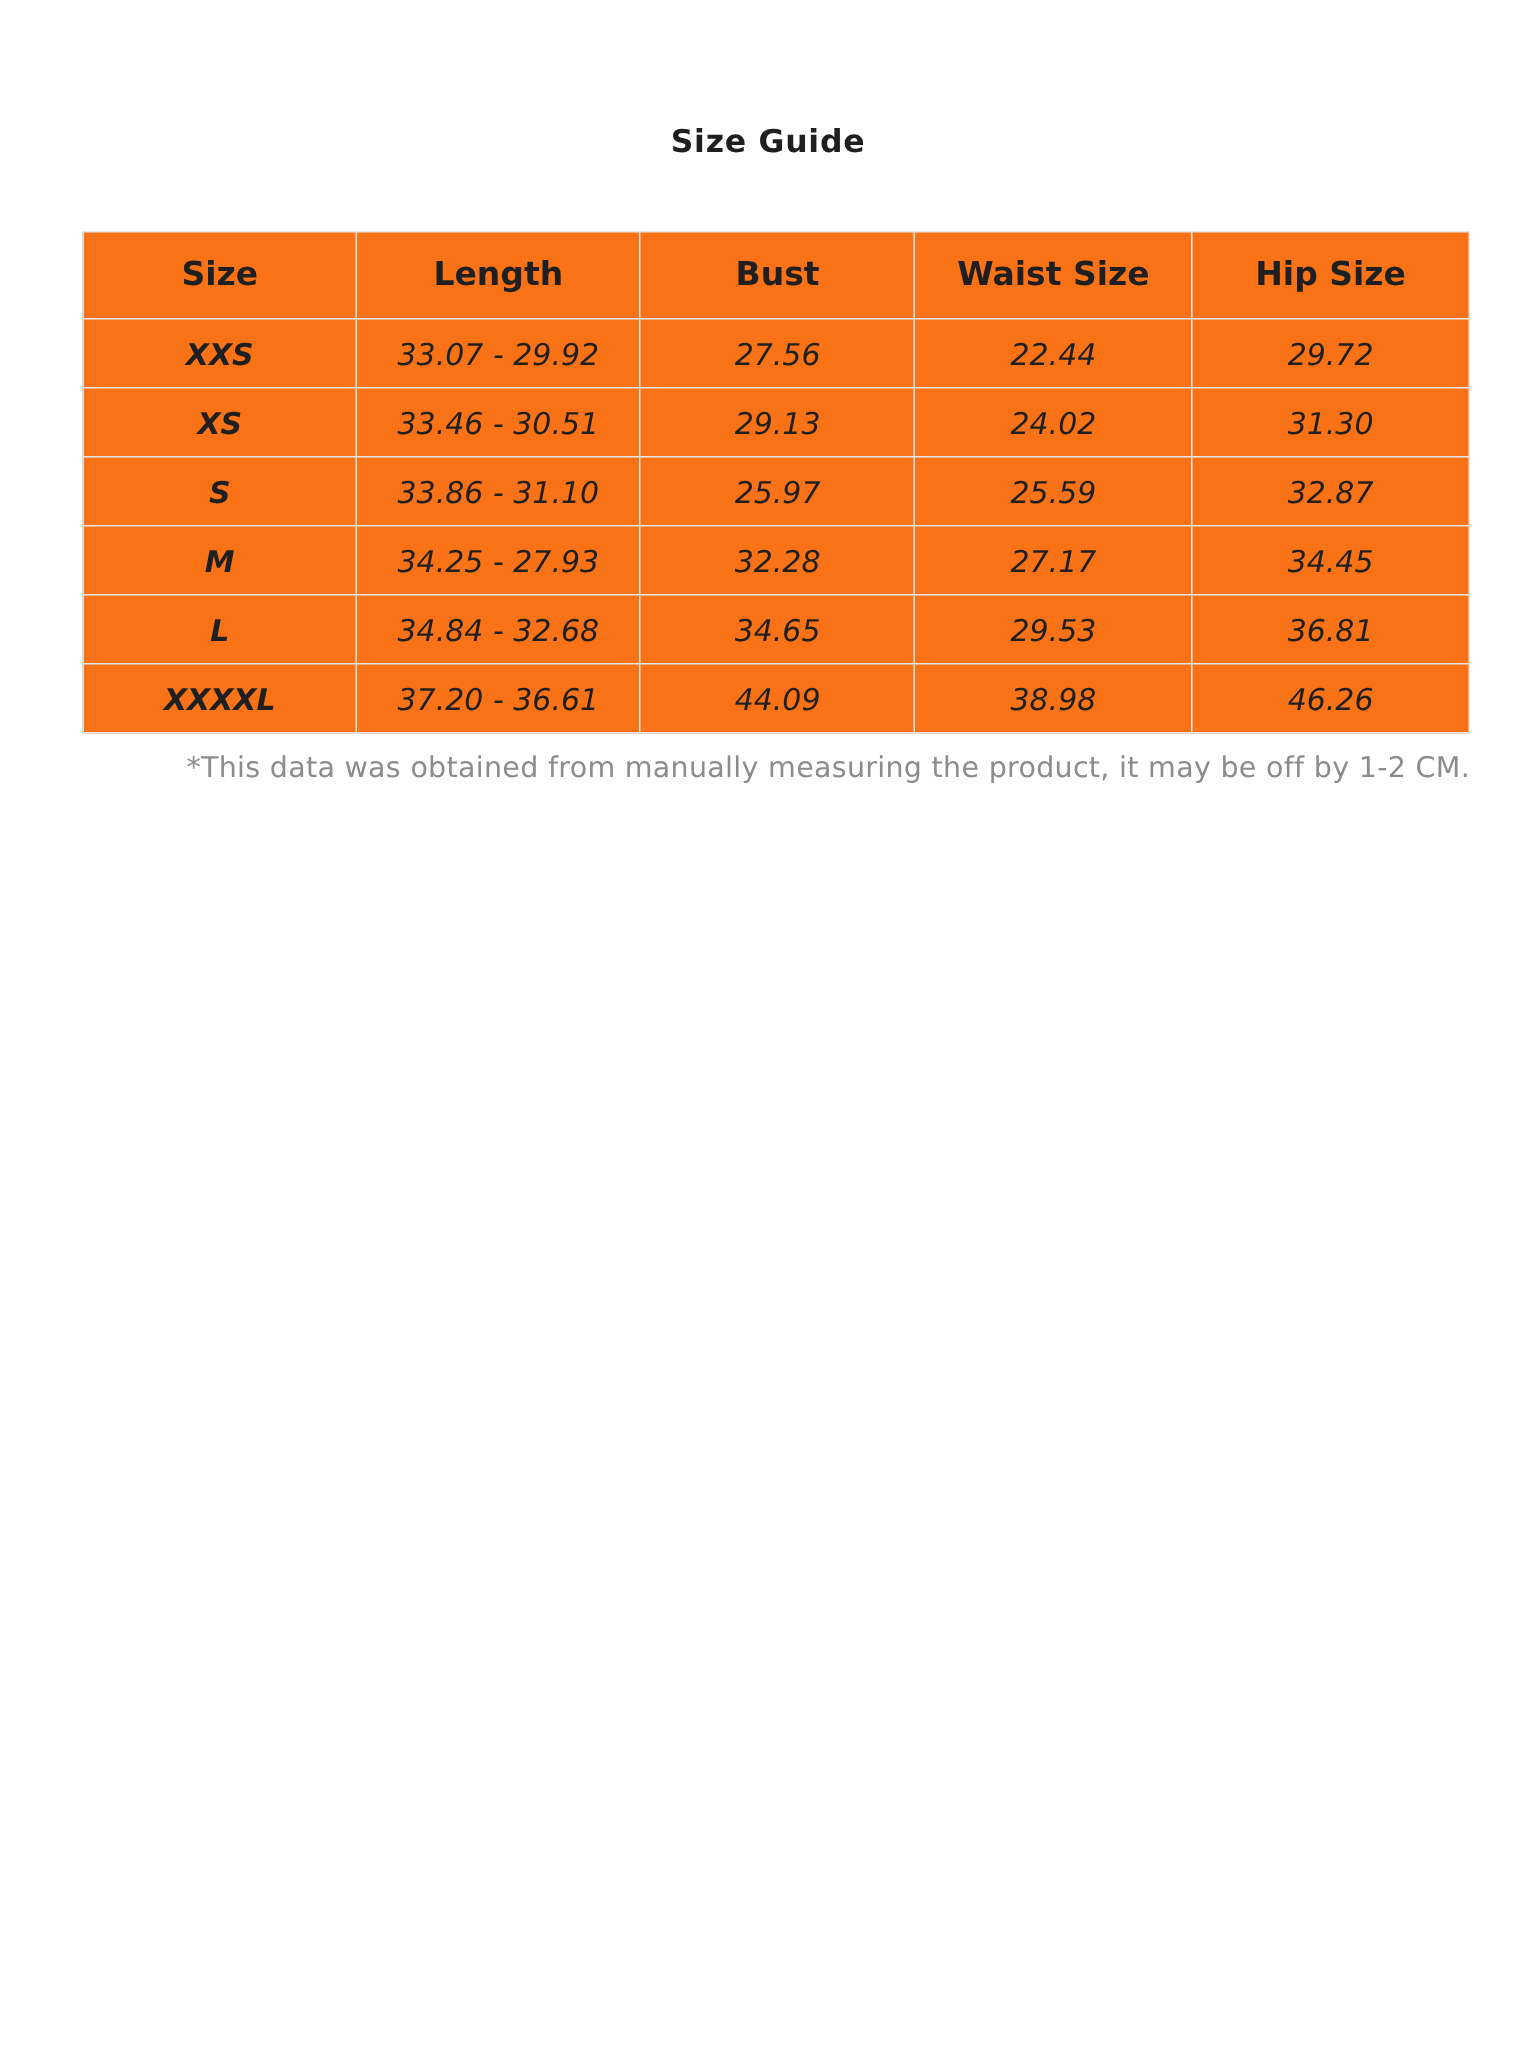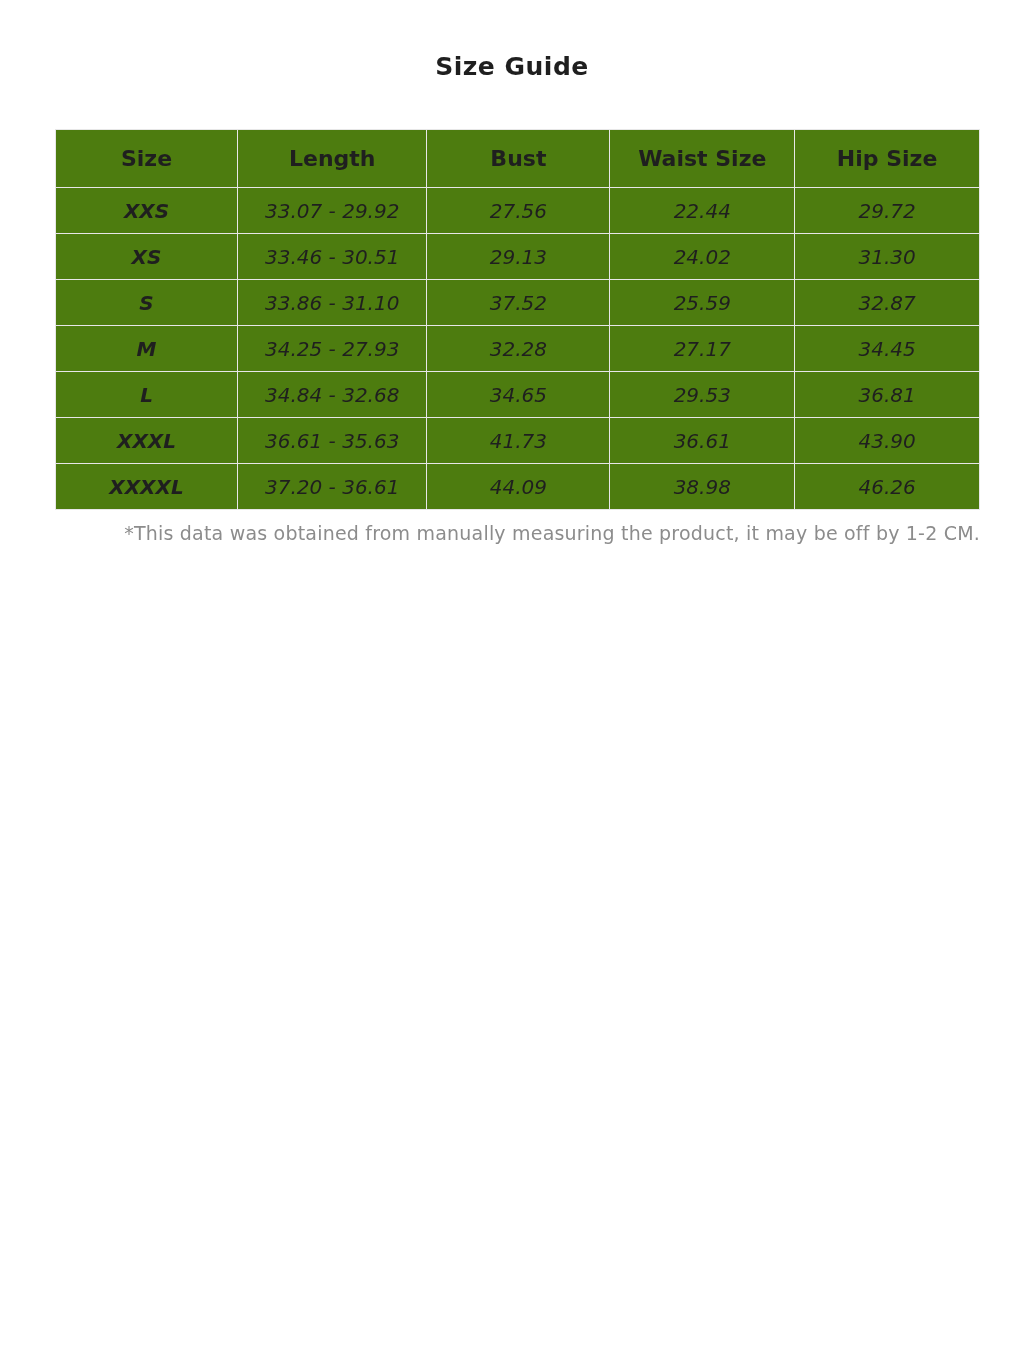--- a/index.html
+++ b/index.html
@@ -11,36 +11,36 @@
     color: #1f1f1f;
   }
   .page {
     width: 1024px;
     height: 1364px;
     background: #ffffff;
     position: relative;
   }
   .page-title {
     text-align: center;
-    font-size: 25px;
+    font-size: 21px;
     font-weight: bold;
     letter-spacing: 0.5px;
-    padding-top: 52px;
+    padding-top: 82px;
     color: #1f1f1f;
   }
   .table-wrap {
     width: 925px;
     margin: 48px auto 0 auto;
     margin-left: 55px;
   }
   table.size-guide {
     width: 100%;
     border-collapse: collapse;
     table-layout: fixed;
-    background: #4d7c0f;
+    background: #f97316;
   }
   table.size-guide th,
   table.size-guide td {
     border: 1px solid #e7e7e7;
     text-align: center;
     vertical-align: middle;
     overflow: hidden;
     white-space: nowrap;
   }
   table.size-guide th {
@@ -110,46 +110,39 @@
           <tr>
             <td class="size-cell">XS</td>
             <td>33.46 - 30.51</td>
             <td>29.13</td>
             <td>24.02</td>
             <td>31.30</td>
           </tr>
           <tr>
             <td class="size-cell">S</td>
             <td>33.86 - 31.10</td>
-            <td>37.52</td>
+            <td>25.97</td>
             <td>25.59</td>
             <td>32.87</td>
           </tr>
           <tr>
             <td class="size-cell">M</td>
             <td>34.25 - 27.93</td>
             <td>32.28</td>
             <td>27.17</td>
             <td>34.45</td>
           </tr>
           <tr>
             <td class="size-cell">L</td>
             <td>34.84 - 32.68</td>
             <td>34.65</td>
             <td>29.53</td>
             <td>36.81</td>
           </tr>
           <tr>
-            <td class="size-cell">XXXL</td>
-            <td>36.61 - 35.63</td>
-            <td>41.73</td>
-            <td>36.61</td>
-            <td>43.90</td>
-          </tr>
-          <tr>
             <td class="size-cell">XXXXL</td>
             <td>37.20 - 36.61</td>
             <td>44.09</td>
             <td>38.98</td>
             <td>46.26</td>
           </tr>
         </tbody>
     </table>
   </div>
 

